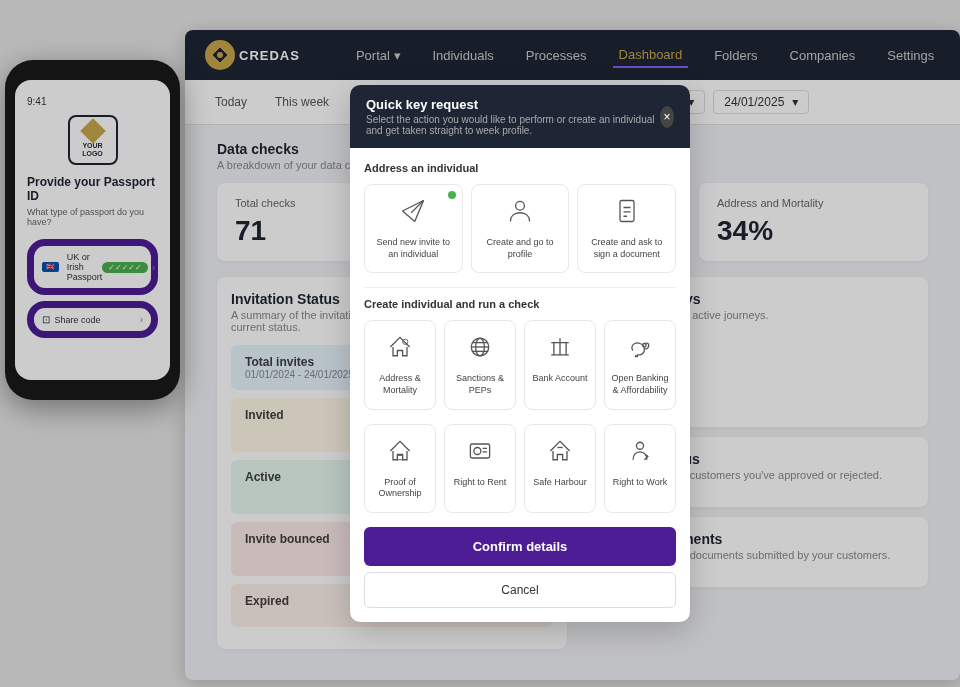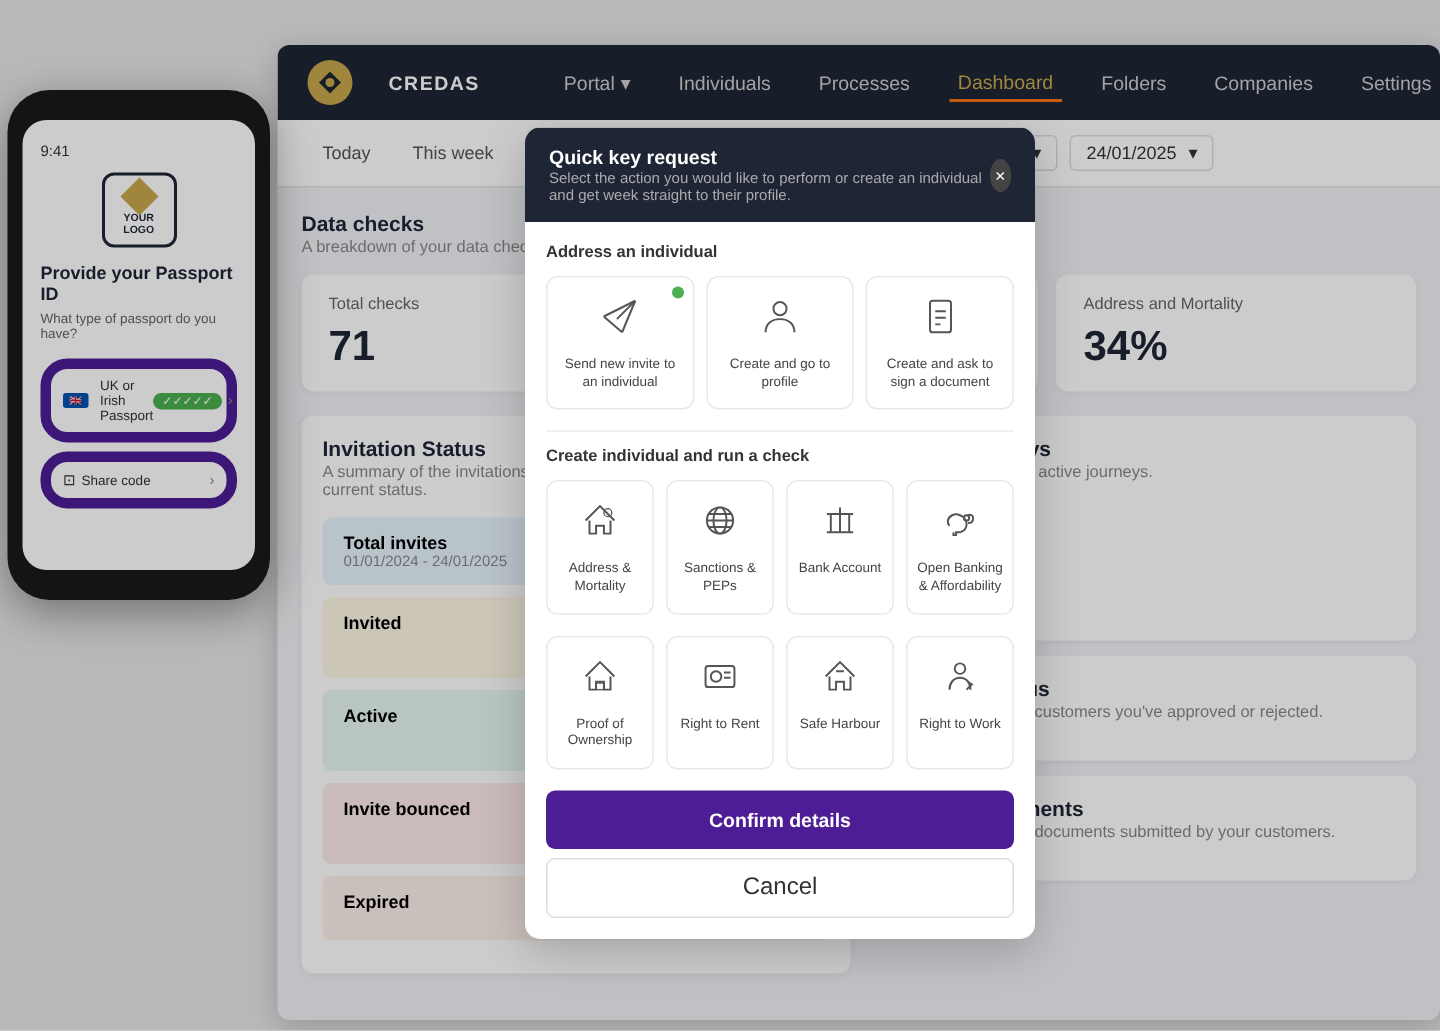--- a/index.html
+++ b/index.html
@@ -30,21 +30,21 @@
       background: #1e2535;
       display: flex;
       align-items: center;
       padding: 0 20px;
       height: 50px;
       gap: 20px;
     }
     .navbar-logo {
       display: flex;
       align-items: center;
-      gap: 24px;
+      gap: 4px;
       margin-right: 10px;
     }
     .logo-icon {
       width: 30px;
       height: 30px;
       background: #c8a84b;
       border-radius: 50%;
       display: flex;
       align-items: center;
       justify-content: center;
@@ -64,21 +64,21 @@
       color: #ccc;
       font-size: 13px;
       cursor: pointer;
       display: flex;
       align-items: center;
       gap: 4px;
       padding: 4px 6px;
     }
     .nav-item.active {
       color: #c8a84b;
-      border-bottom: 2px solid #f97316;
+      border-bottom: 2px solid #8b5cf6;
     }
 
     
     .filter-bar {
       background: white;
       display: flex;
       align-items: center;
       padding: 10px 20px;
       gap: 8px;
       border-bottom: 1px solid #e0e0e0;
@@ -105,21 +105,21 @@
       padding: 4px 10px;
       font-size: 12px;
       color: #333;
       gap: 8px;
       cursor: pointer;
       background: white;
     }
 
     
     .main-content {
-      padding: 16px 16px;
+      padding: 16px 32px;
       overflow: auto;
       height: calc(100% - 100px);
     }
 
     
     .section-title {
       font-size: 14px;
       font-weight: 600;
       color: #1e2535;
       margin-bottom: 2px;
@@ -182,21 +182,21 @@
       align-items: flex-start;
     }
     .invite-row.total { background: #e8f4fd; }
     .invite-row.invited { background: #fff8e8; }
     .invite-row.active { background: #e8f8f0; }
     .invite-row.bounced { background: #fdeaea; }
     .invite-row.expired { background: #fdf0ea; }
     .invite-row-label {
       font-size: 12px;
       font-weight: 600;
-      color: #000000;
+      color: #404040;
     }
     .invite-row-date {
       font-size: 10px;
       color: #888;
     }
     .invite-row-value {
       font-size: 20px;
       font-weight: 600;
       color: #333;
       text-align: right;
@@ -430,21 +430,21 @@
       cursor: pointer;
       margin-bottom: 6px;
     }
     .modal-cancel-btn {
       background: white;
       color: #333;
       border: 1px solid #ddd;
       width: 100%;
       padding: 10px;
       border-radius: 6px;
-      font-size: 16px;
+      font-size: 12px;
       cursor: pointer;
     }
     .modal-divider {
       border: none;
       border-top: 1px solid #eee;
       margin: 10px 0;
     }
 
     
     .icon-svg {
@@ -652,21 +652,21 @@
     </div>
   </div>
 </div>
 
 <div class="modal-overlay"></div>
 
 <div class="modal">
   <div class="modal-header">
     <div>
       <div class="modal-header-title">Quick key request</div>
-      <div class="modal-header-sub">Select the action you would like to perform or create an individual and get week straight to their profile.</div>
+      <div class="modal-header-sub">Select the action you would like to perform or create an individual and get taken straight to week profile.</div>
     </div>
     <div class="modal-close">×</div>
   </div>
   <div class="modal-body">
     <div class="modal-section-title">Address an individual</div>
     <div class="modal-grid">
       <div class="modal-grid-item">
         <div class="green-dot"></div>
         <div class="modal-grid-item-icon">
           <svg class="icon-svg" viewBox="0 0 32 32" fill="none" stroke="#555" stroke-width="1.5">

